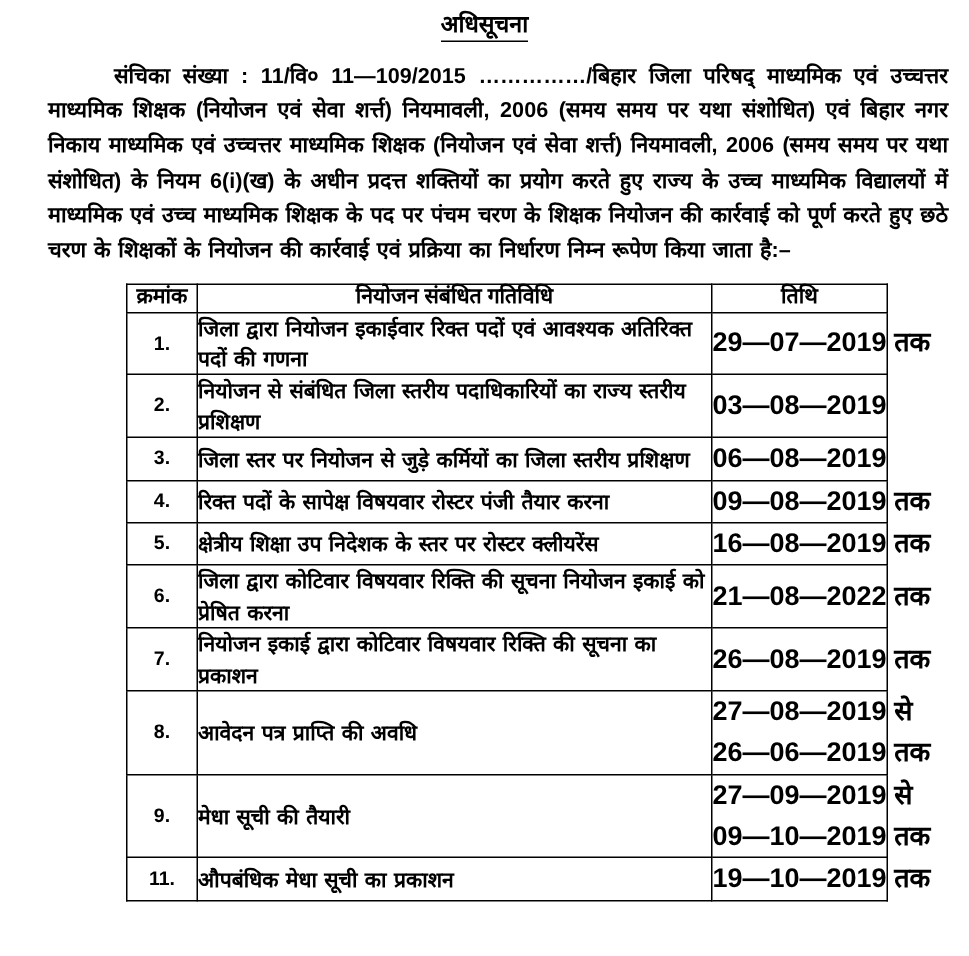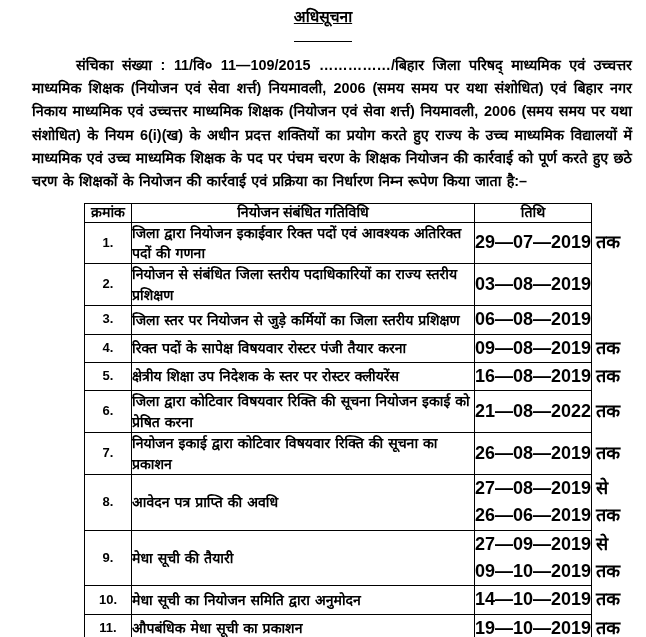--- a/index.html
+++ b/index.html
@@ -40,22 +40,21 @@
   .header-sub-wrap {
     text-align: center;
     margin-top: 4px;
   }
   .header-sub {
     display: inline-block;
     font-size: 15.5px;
     font-weight: 700;
     line-height: 1.28;
     border-bottom: 1.4px solid #000;
-    padding-bottom: 14px;
-    text-decoration: underline;
+    padding-bottom: 0px;
   }
 
   
   .body-para {
     margin: 12px 14px 0 32px;
     font-size: 14.4px;
     font-weight: 600;
     line-height: 1.62;
     text-align: justify;
     text-justify: inter-word;
@@ -204,27 +203,20 @@
           </tr>
           <tr>
             <td class="sno">9.</td>
             <td class="activity">मेधा सूची की तैयारी</td>
             <td class="date">
               <span class="dl">27—09—2019 से</span>
               <span class="dl">09—10—2019 तक</span>
             </td>
           </tr>
           <tr>
-            <td class="sno">10.</td>
-            <td class="activity">मेधा सूची का नियोजन समिति द्वारा अनुमोदन</td>
-            <td class="date">
-              <span class="dl">14—10—2019 तक</span>
-            </td>
-          </tr>
-          <tr>
             <td class="sno">11.</td>
             <td class="activity">औपबंधिक मेधा सूची का प्रकाशन</td>
             <td class="date">
               <span class="dl">19—10—2019 तक</span>
             </td>
           </tr>
         </tbody>
     </table>
   </div>
 

